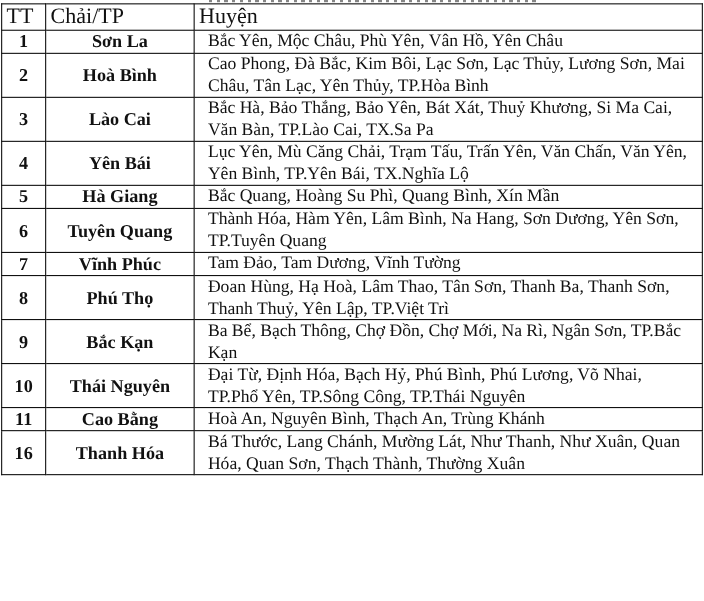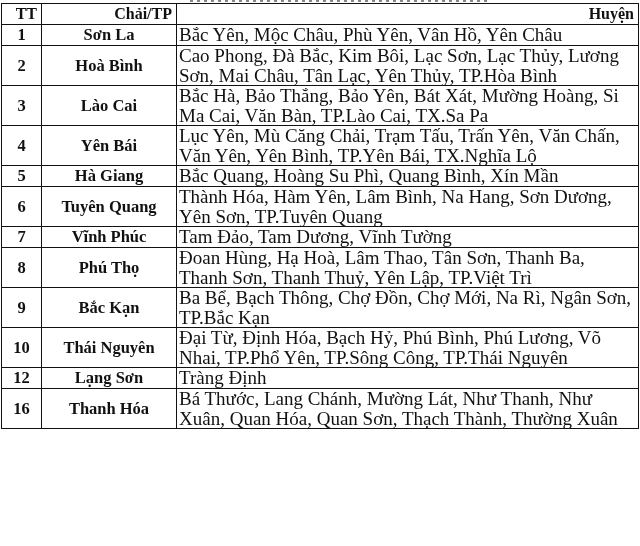--- a/index.html
+++ b/index.html
@@ -4,23 +4,23 @@
 <style>
   html, body { margin: 0; padding: 0; background: #ffffff; }
   body { width: 640px; height: 546px; overflow: hidden; position: relative;
          font-family: "Liberation Serif", "DejaVu Serif", serif; color: #111; }
   .clip-strip { position: absolute; left: 0; top: 0; width: 640px; height: 3px; overflow: hidden; }
   .clip-strip span { display: block; height: 2px; margin-left: 190px; width: 300px;
          background: repeating-linear-gradient(90deg, #222 0 3px, transparent 3px 7px); opacity: .55; }
   table { position: absolute; left: 1px; top: 3px; border-collapse: collapse; width: 637px; table-layout: fixed; }
   td, th { border: 1.5px solid #111; padding: 0 4px; vertical-align: middle; }
   col.c-tt { width: 40px; } col.c-prov { width: 135px; } col.c-dist { width: 462px; }
-  th { font-weight: bold; font-size: 16px; height: 20px; text-align: right; }
+  th { font-weight: normal; font-size: 20px; height: 20px; text-align: left; }
   td.tt, td.prov { font-weight: bold; text-align: center; font-size: 16.5px; }
-  td.dist { font-size: 19px; line-height: 19.5px; text-align: left; padding-left: 2px; padding-right: 6px; }
+  td.dist { font-size: 16px; line-height: 19.5px; text-align: left; padding-left: 12px; padding-right: 6px; }
   tr.one td { height: 20px; }
   tr.two td { height: 39px; }
 </style>
 </head>
 <body>
 
 <div class="clip-strip">
     <span></span>
   </div>
 
@@ -44,21 +44,21 @@
         <td class="dist">Bắc Yên, Mộc Châu, Phù Yên, Vân Hồ, Yên Châu</td>
       </tr>
       <tr class="two">
         <td class="tt">2</td>
         <td class="prov">Hoà Bình</td>
         <td class="dist">Cao Phong, Đà Bắc, Kim Bôi, Lạc Sơn, Lạc Thủy, Lương Sơn, Mai Châu, Tân Lạc, Yên Thủy, TP.Hòa Bình</td>
       </tr>
       <tr class="two">
         <td class="tt">3</td>
         <td class="prov">Lào Cai</td>
-        <td class="dist">Bắc Hà, Bảo Thắng, Bảo Yên, Bát Xát, Mường Hoàng, Si Ma Cai, Văn Bàn, TP.Lào Cai, TX.Sa Pa</td>
+        <td class="dist">Bắc Hà, Bảo Thắng, Bảo Yên, Bát Xát, Thuỷ Khương, Si Ma Cai, Văn Bàn, TP.Lào Cai, TX.Sa Pa</td>
       </tr>
       <tr class="two">
         <td class="tt">4</td>
         <td class="prov">Yên Bái</td>
         <td class="dist">Lục Yên, Mù Căng Chải, Trạm Tấu, Trấn Yên, Văn Chấn, Văn Yên, Yên Bình, TP.Yên Bái, TX.Nghĩa Lộ</td>
       </tr>
       <tr class="one">
         <td class="tt">5</td>
         <td class="prov">Hà Giang</td>
         <td class="dist">Bắc Quang, Hoàng Su Phì, Quang Bình, Xín Mần</td>
@@ -82,23 +82,23 @@
         <td class="tt">9</td>
         <td class="prov">Bắc Kạn</td>
         <td class="dist">Ba Bể, Bạch Thông, Chợ Đồn, Chợ Mới, Na Rì, Ngân Sơn, TP.Bắc Kạn</td>
       </tr>
       <tr class="two">
         <td class="tt">10</td>
         <td class="prov">Thái Nguyên</td>
         <td class="dist">Đại Từ, Định Hóa, Bạch Hỷ, Phú Bình, Phú Lương, Võ Nhai, TP.Phổ Yên, TP.Sông Công, TP.Thái Nguyên</td>
       </tr>
       <tr class="one">
-        <td class="tt">12</td>
-        <td class="prov">Lạng Sơn</td>
-        <td class="dist">Tràng Định</td>
+        <td class="tt">11</td>
+        <td class="prov">Cao Bằng</td>
+        <td class="dist">Hoà An, Nguyên Bình, Thạch An, Trùng Khánh</td>
       </tr>
       <tr class="two">
         <td class="tt">16</td>
         <td class="prov">Thanh Hóa</td>
         <td class="dist">Bá Thước, Lang Chánh, Mường Lát, Như Thanh, Như Xuân, Quan Hóa, Quan Sơn, Thạch Thành, Thường Xuân</td>
       </tr>
     </tbody>
 </table>
 
 </body></html>

